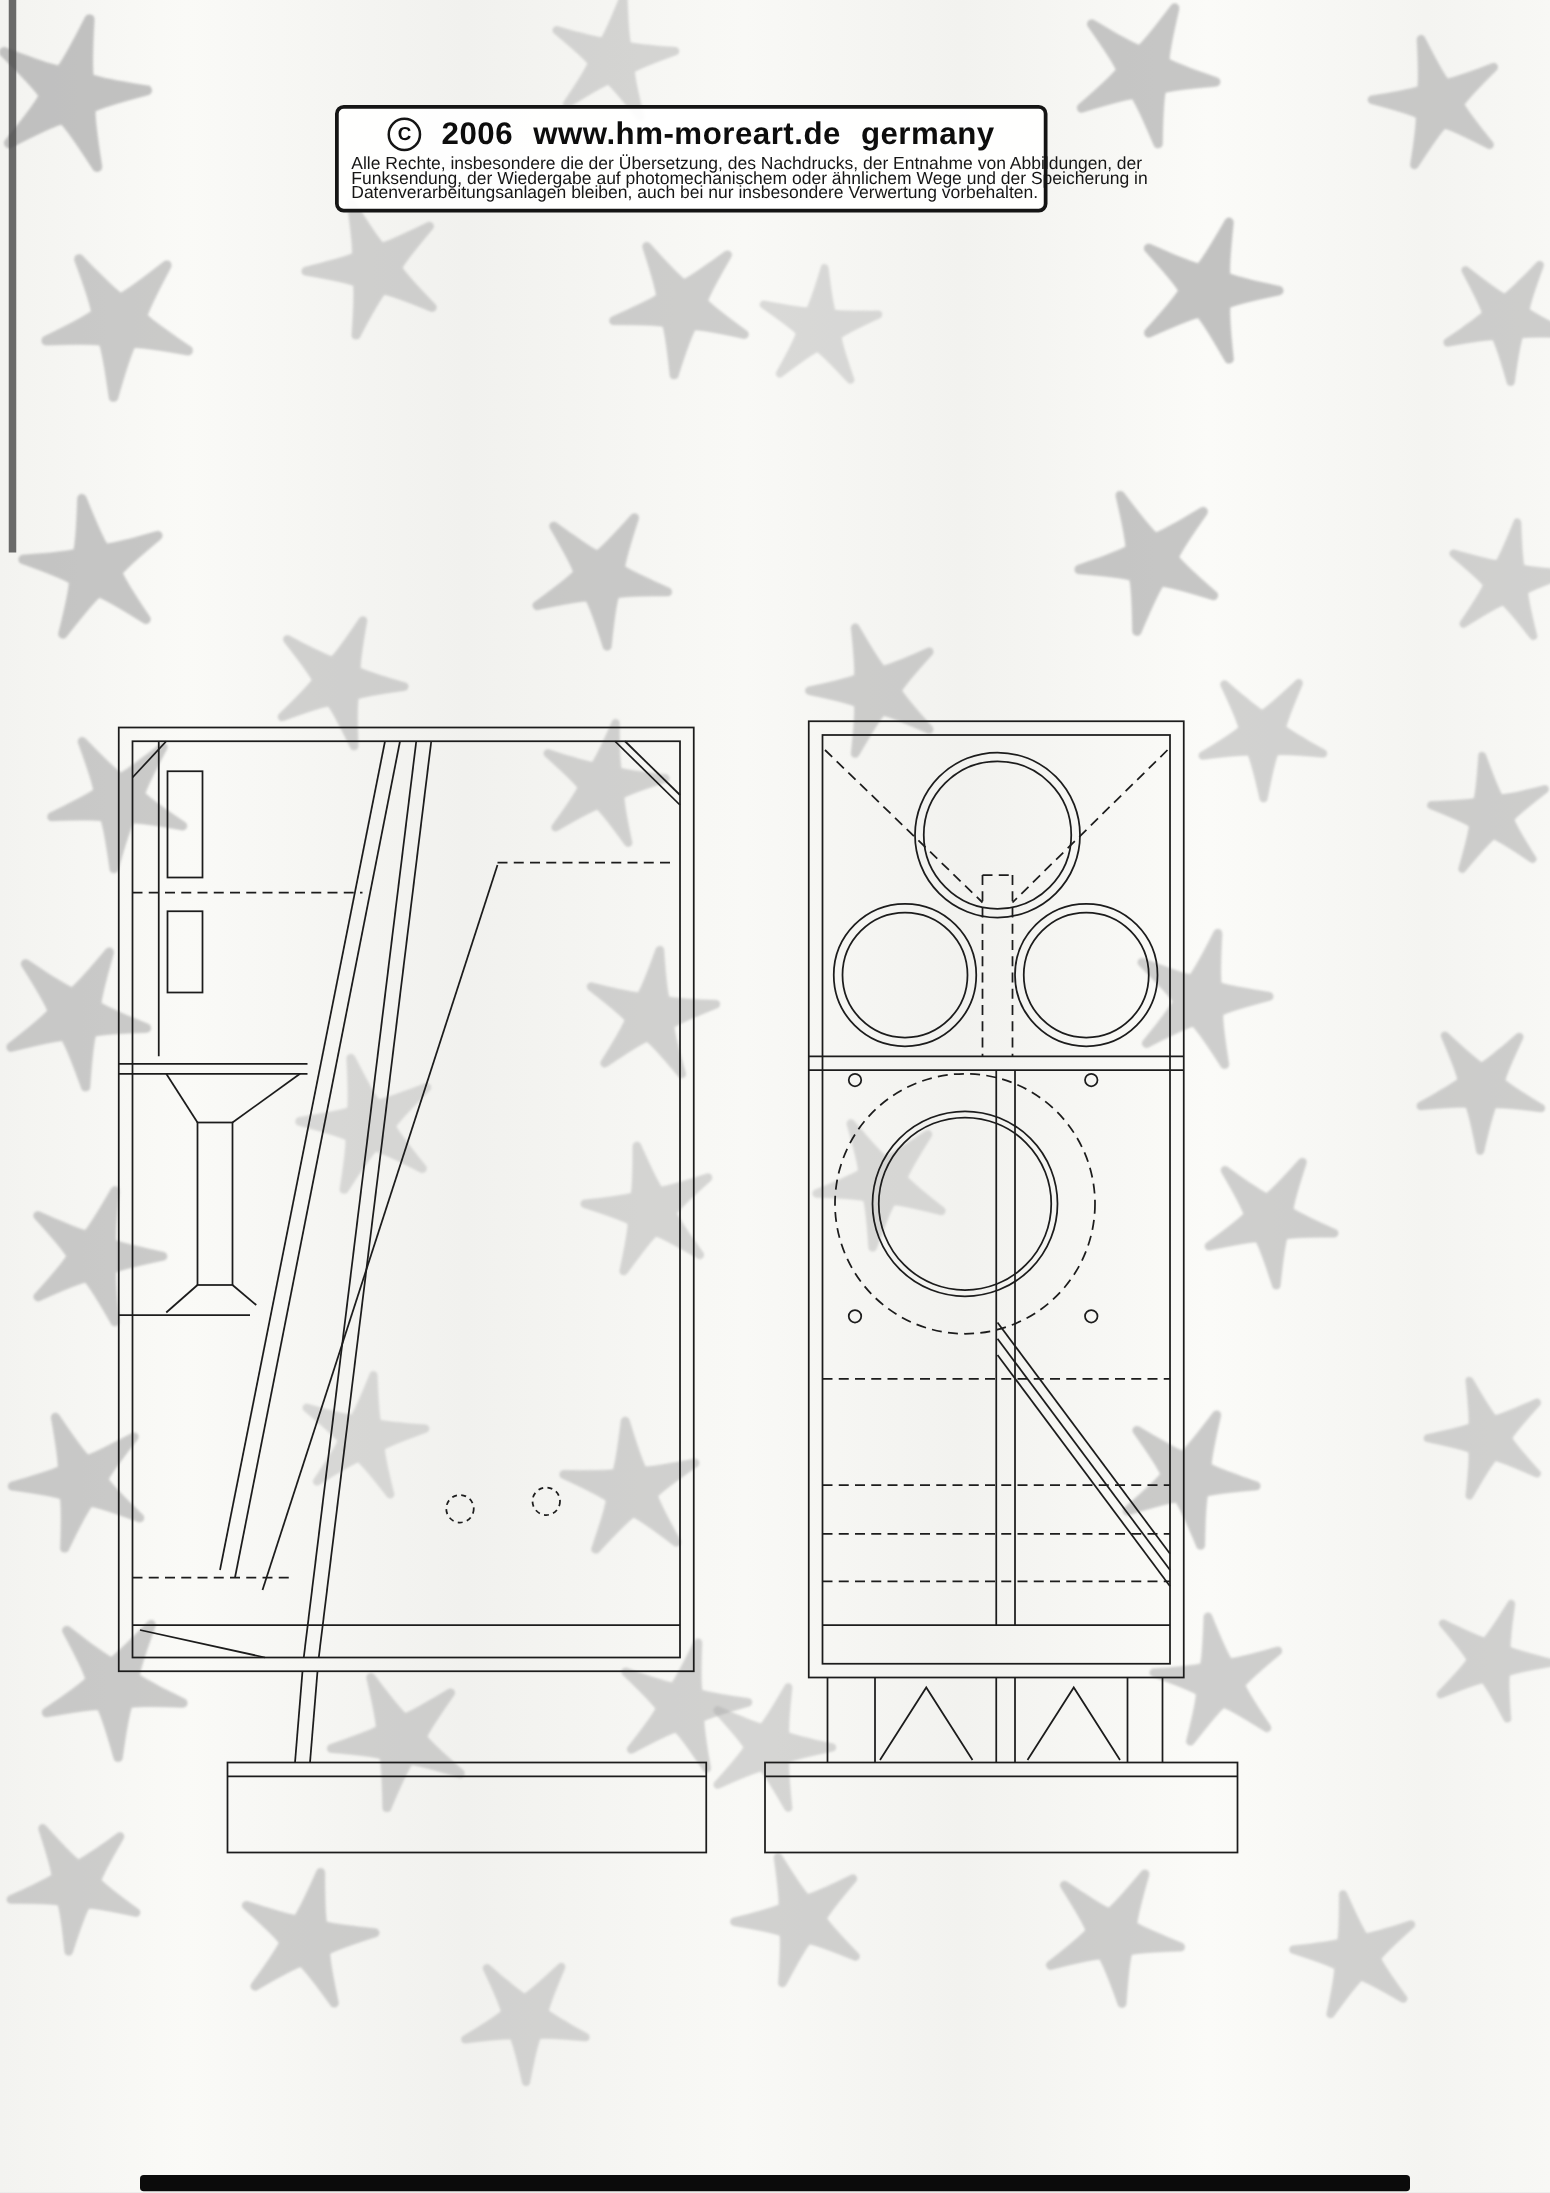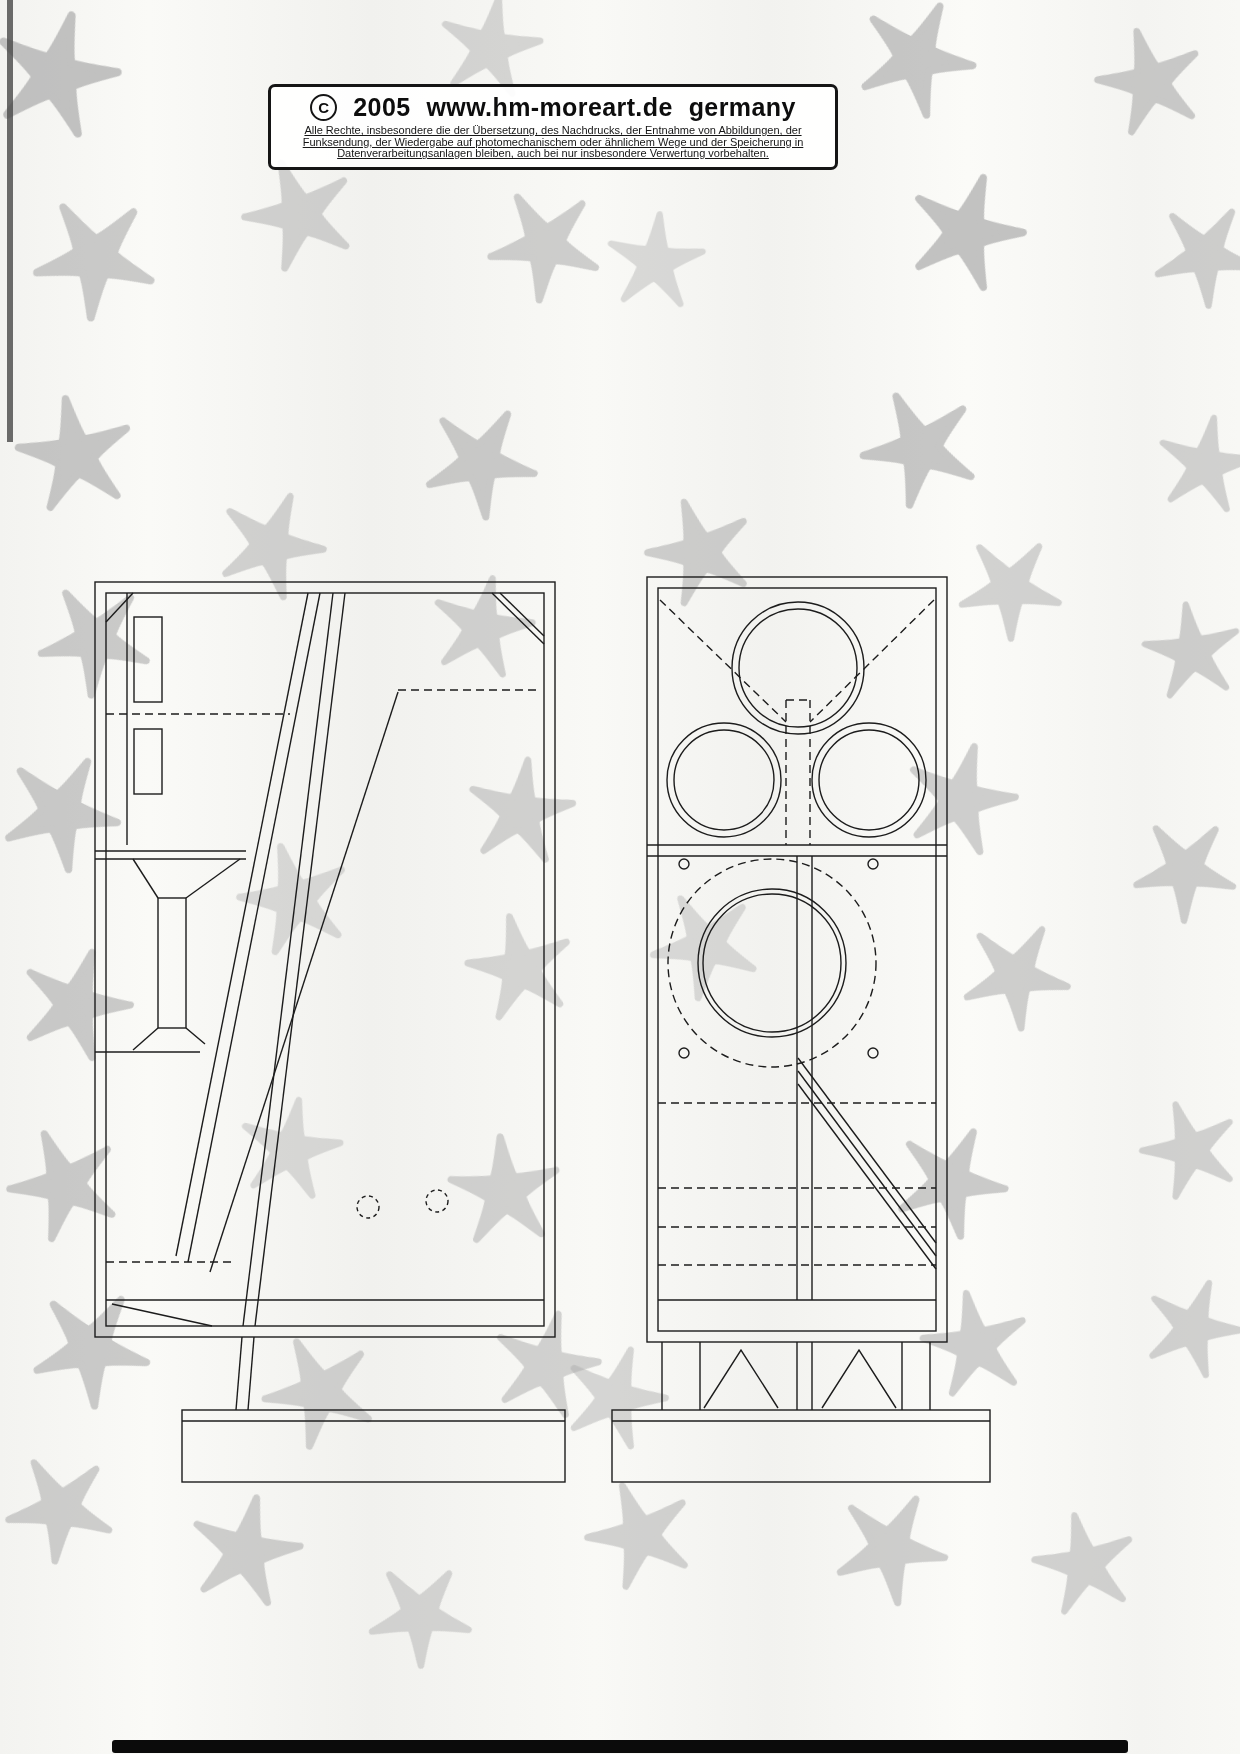--- a/index.html
+++ b/index.html
@@ -19,21 +19,21 @@
   .copyright-box{
     position:absolute;left:268px;top:84px;width:570px;box-sizing:border-box;
     padding:6px 10px 7px;border:3px solid #151515;border-radius:7px;
     background:rgba(255,255,255,.93);text-align:center;z-index:3;
   }
   .cr-header{display:flex;justify-content:center;align-items:center;gap:16px;
     font-weight:bold;font-size:25px;letter-spacing:.4px;color:#0d0d0d;}
   .cr-symbol{display:inline-flex;align-items:center;justify-content:center;
     width:23px;height:23px;border:2.4px solid #151515;border-radius:50%;
     font-size:15px;font-weight:bold;flex:0 0 auto;}
-  .cr-notice{margin-top:3px;font-size:11px;line-height:11.6px;color:#161616;white-space:nowrap;text-decoration:underline;}
+  .cr-notice{margin-top:3px;font-size:14px;line-height:11.6px;color:#161616;white-space:nowrap;}
   .lineart{position:absolute;left:0;top:0;width:1240px;height:1754px;z-index:2}
   .lineart line,.lineart rect,.lineart circle,.lineart path{
     stroke:var(--ink,#1c1c1c);stroke-width:1.4;fill:none;}
   .lineart .dash{stroke-dasharray:8 5}
   .lineart .dash2{stroke-dasharray:4 3.5}
   .lineart .solid-fill{fill:var(--scan_bar,#0b0b0b);stroke:none}
 </style>
 </head>
 <body>
 
@@ -184,21 +184,21 @@
         <use href="#starfish-shape"></use>
       </svg>
       <svg class="starfish" viewBox="0 0 100 100" style="left: 1030px; top: 1510px; width: 110px; height: 110px; opacity: 0.5; transform: rotate(-12deg);">
         <use href="#starfish-shape"></use>
       </svg>
     </div>
 
   <div class="copyright-box">
     <div class="cr-header">
       <span class="cr-symbol">C</span>
-      <span>2005</span>
+      <span>2006</span>
       <span>www.hm-moreart.de</span>
       <span>germany</span>
     </div>
     <div class="cr-notice">
       <div>Alle Rechte, insbesondere die der Übersetzung, des Nachdrucks, der Entnahme von Abbildungen, der</div>
       <div>Funksendung, der Wiedergabe auf photomechanischem oder ähnlichem Wege und der Speicherung in</div>
       <div>Datenverarbeitungsanlagen bleiben, auch bei nur insbesondere Verwertung vorbehalten.</div>
     </div>
   </div>
 

